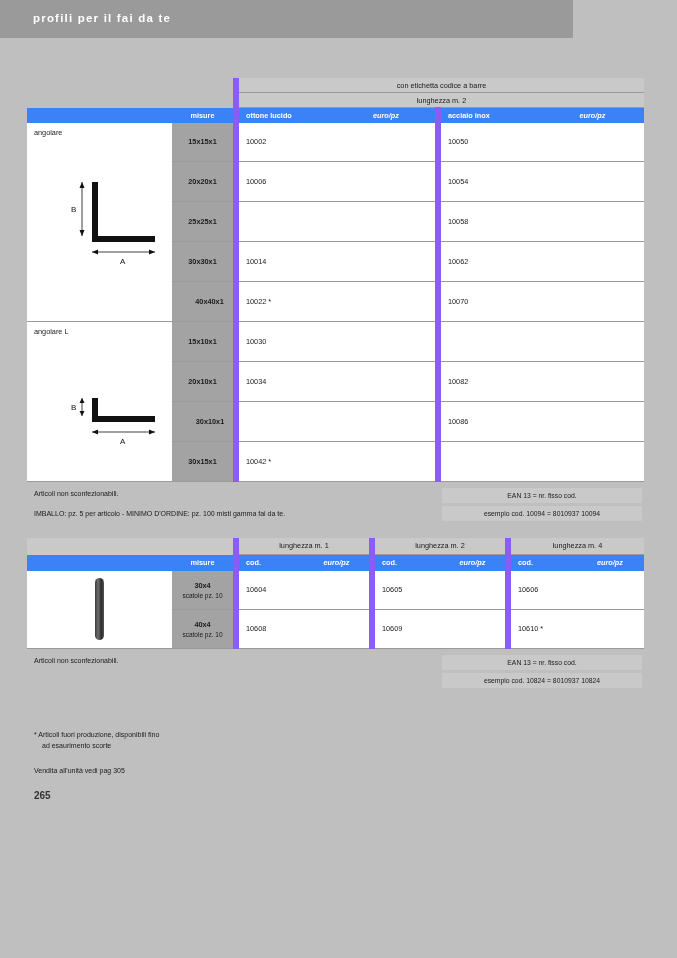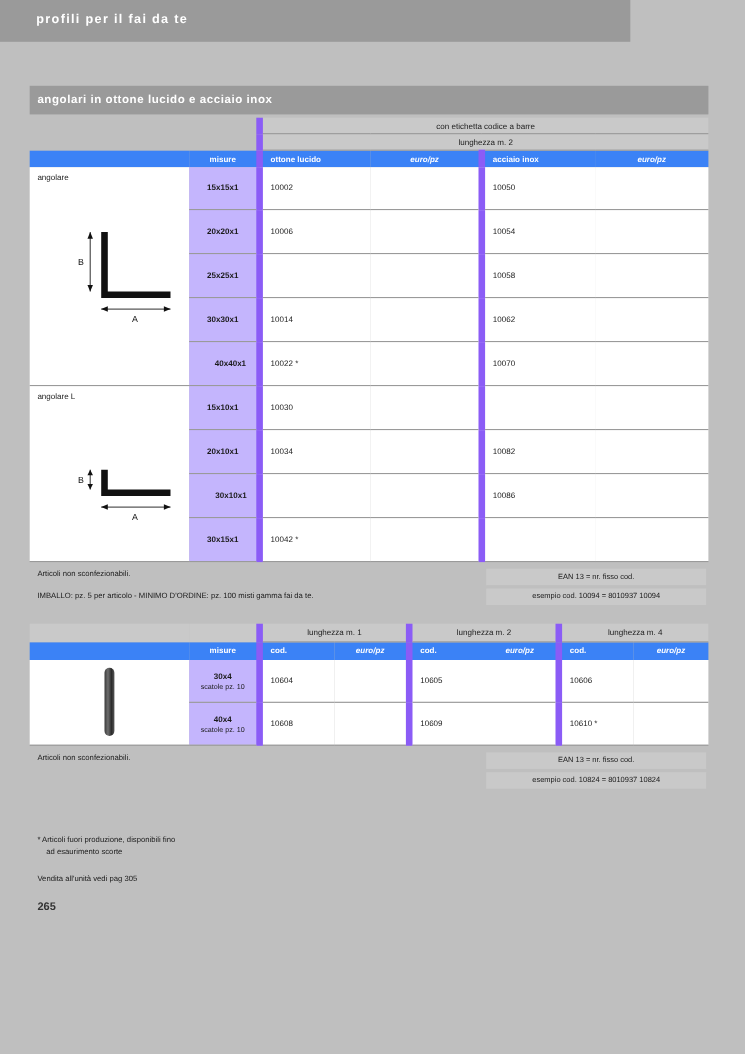--- a/index.html
+++ b/index.html
@@ -31,21 +31,21 @@
     font-size:10.5px;font-weight:bold;color:#ffffff;
     letter-spacing:.5px;
     margin-bottom:3px;
   }
   table{border-collapse:collapse;width:617px;}
   td,th{padding:0;margin:0;font-weight:normal;}
   .cellbase{font-size:7.3px;}
   .hdr-grey{background:#3b82f6;color:#ffffff;font-weight:bold;}
   .white{background:#ffffff;}
   .lightgrey{background:#c9c9c9;}
-  .midgrey{background:#c4b5fd;}
+  .midgrey{background:#a3a3a3;}
   .ctr{text-align:center;}
   .bold{font-weight:bold;}
   .ital{font-style:italic;font-weight:bold;}
   .b-bot{border-bottom:1px solid #9a9a9a;}
   .b-left{border-left:6px solid #8b5cf6;}
   .pad-l{padding-left:7px;}
   .note{font-size:7px;}
   .ean-box{
     background:#c9c9c9;height:15px;display:flex;align-items:center;justify-content:center;
     font-size:6.8px;margin-bottom:3px;border:0;
@@ -61,23 +61,20 @@
 </style>
 </head>
 <body>
 
 <div class="page-header">
   <div class="title">profili per il fai da te</div>
 </div>
 
 <div class="sheet">
 
-  <div class="section-title">
-    <span>angolari in ottone lucido e acciaio inox</span>
-  </div>
 
   <table>
     <colgroup>
       <col style="width:145px">
       <col style="width:64px">
       <col style="width:101px">
       <col style="width:101px">
       <col style="width:103px">
       <col style="width:103px">
     </colgroup>

